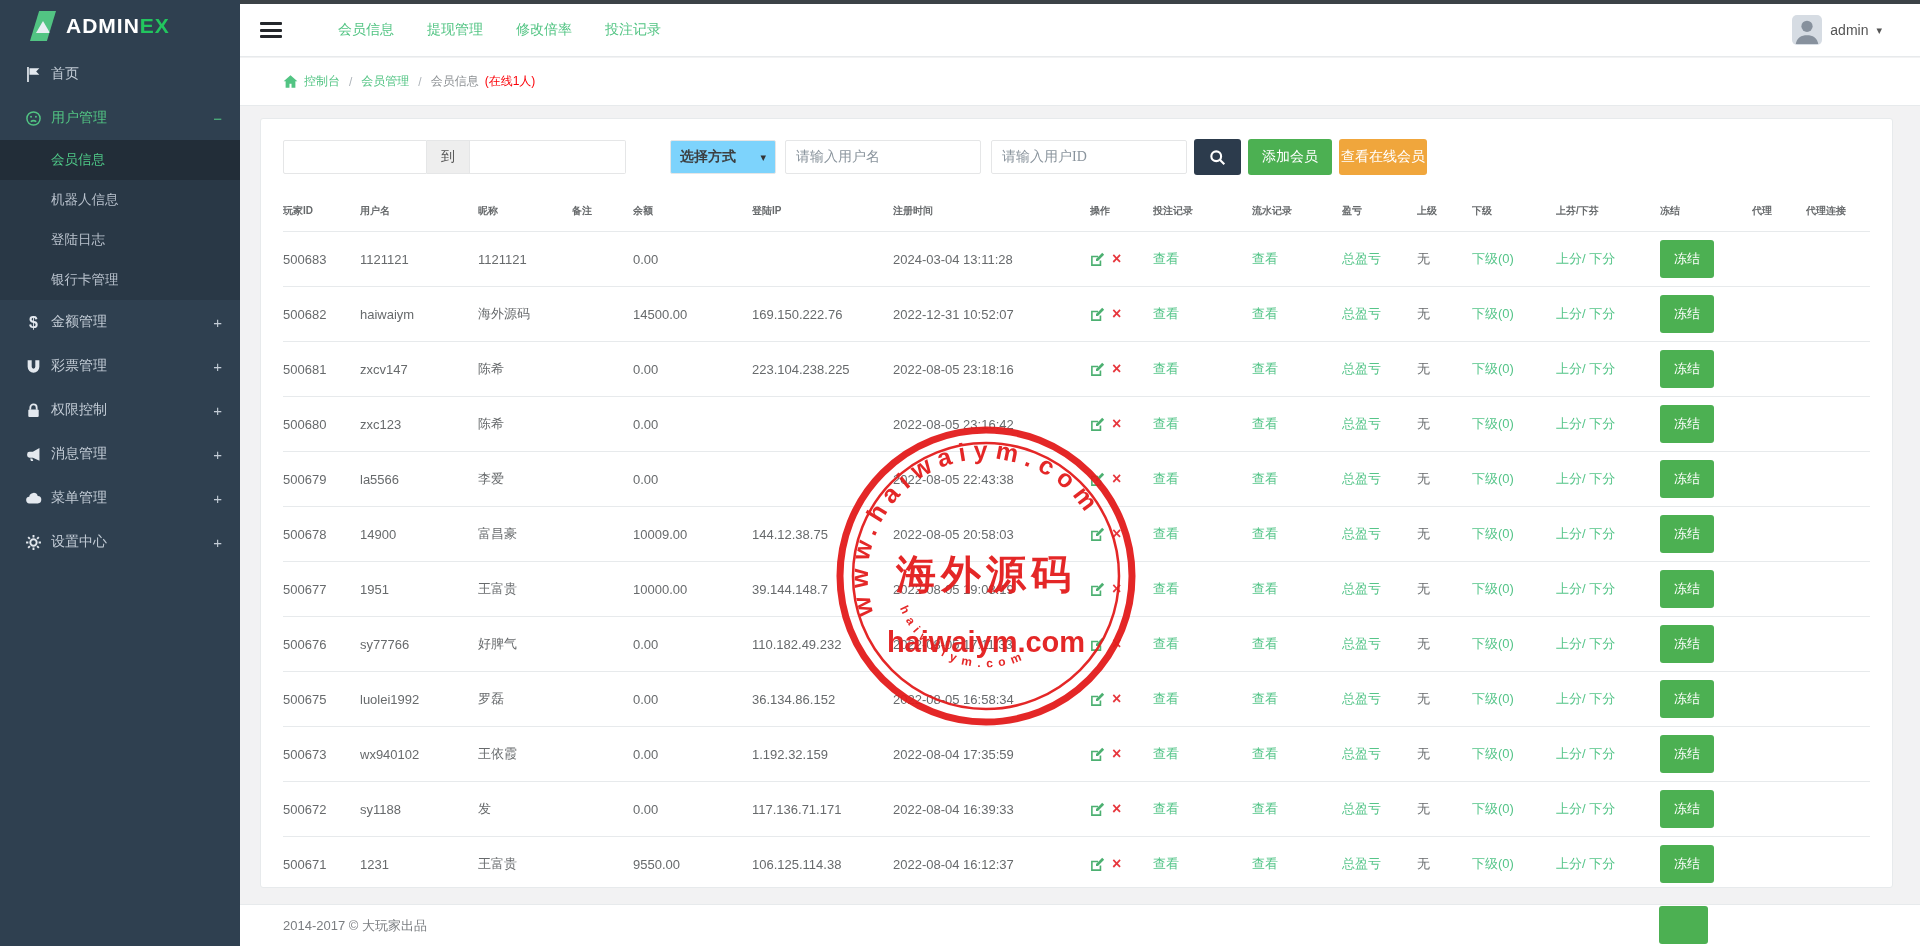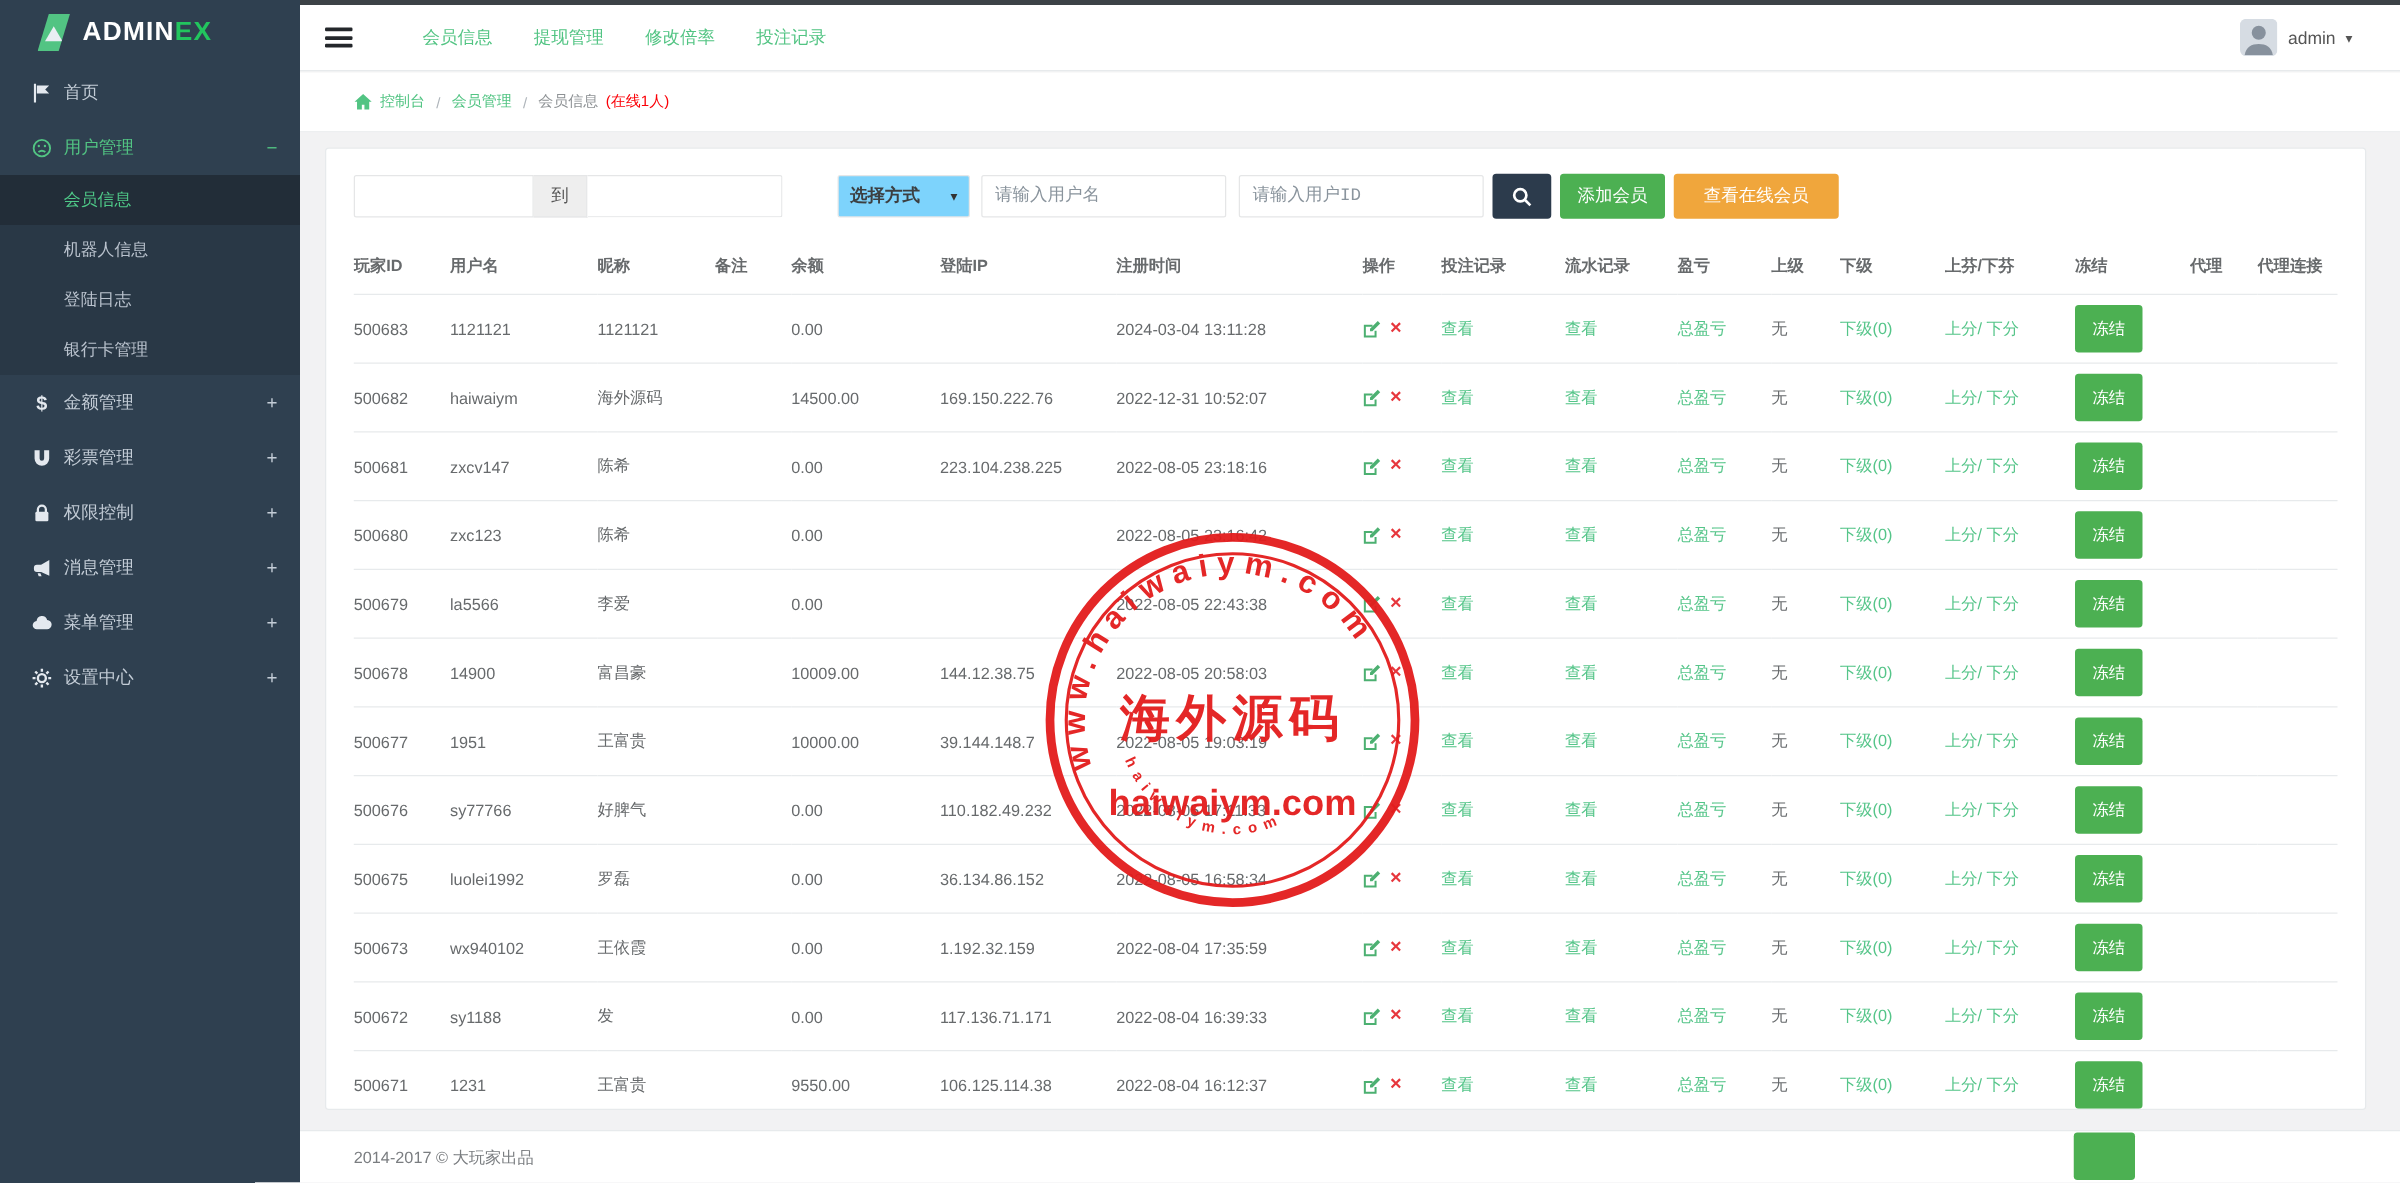--- a/index.html
+++ b/index.html
@@ -42,38 +42,38 @@
   .crumb-sep { color:#aeb4ba; margin:0 9px; }
   .crumb-current { color:#8d9194; }
   .crumb-online { color:#fb0007; margin-left:6px; }
 
   
   .content { position:absolute; left:240px; top:106px; width:1680px; height:798px; background:#f2f2f3; }
   .card { position:absolute; left:20px; top:12px; width:1633px; height:770px; background:#fff; border:1px solid #e7eaec; border-radius:3px; padding:20px 22px 0 22px; overflow:hidden; }
 
   
   .filterbar { display:flex; align-items:center; height:36px; margin-bottom:16px; }
-  .f-input { height:34px; border:1px solid #e5e6e7; border-radius:2px; font-size:14px; padding:0 10px; color:#ec4899; outline:none; font-family:Liberation Mono, monospace; }
+  .f-input { height:34px; border:1px solid #e5e6e7; border-radius:2px; font-size:14px; padding:0 10px; color:#ec4899; outline:none; font-family:Liberation Serif, serif; }
   .f-input::placeholder { color:#8a949d; }
   .date-from { width:144px; border-radius:2px 0 0 2px; }
   .date-addon { height:34px; padding:0 14px; display:flex; align-items:center; background:#eeeeee; border:1px solid #e5e6e7; border-left:none; font-size:14px; color:#555; }
   .date-to { width:156px; border-left:none; border-radius:0 2px 2px 0; }
   .f-select { width:106px; height:34px; border:1px solid #e5e6e7; border-radius:2px; margin-left:44px; display:flex; align-items:center; justify-content:space-between; padding:0 9px; font-size:14px; color:#3c3f41; font-weight:bold; cursor:pointer; background:#7dd3fc; }
   .f-select .caret { font-size:11px; color:#333; }
   .name-input { width:196px; margin-left:9px; }
   .id-input { width:196px; margin-left:10px; }
   .btn { height:36px; border:none; border-radius:3px; font-size:14px; color:#fff; cursor:pointer; font-family:inherit; display:flex; align-items:center; justify-content:center; }
   .btn-search { width:47px; background:#2c3b4c; margin-left:7px; }
   .btn-search svg { width:17px; height:17px; }
   .btn-add { background:#4cb052; padding:0 14px; margin-left:7px; }
-  .btn-online { background:#f0a63c; padding:0 24px; margin-left:7px; }
+  .btn-online { background:#f0a63c; padding:0 2px; margin-left:7px; }
 
   
   table { width:100%; border-collapse:collapse; table-layout:fixed; }
-  th { text-align:left; font-size:13px; font-weight:bold; color:#676a6c; padding:13px 8px 13px 0; border-bottom:1px solid #e7eaec; white-space:nowrap; overflow:hidden; }
+  th { text-align:left; font-size:10px; font-weight:bold; color:#676a6c; padding:13px 8px 13px 0; border-bottom:1px solid #e7eaec; white-space:nowrap; overflow:hidden; }
   td { height:55px; font-size:13px; color:#676a6c; padding:0 8px 0 0; border-bottom:1px solid #e7eaec; vertical-align:middle; white-space:nowrap; overflow:hidden; }
   .glink { color:#55c589; cursor:pointer; text-decoration:none;margin-top:16px; }
   .ops { display:flex; align-items:center; gap:7px; }
   .edit-ic { width:15px; height:15px; color:#4cb071; cursor:pointer; }
   .del-x { color:#e7373d; font-weight:bold; font-size:16px; line-height:1; cursor:pointer; }
   .btn-freeze { display:inline-block; background:#4cb052; color:#fff; font-size:13px; padding:10px 14px; border-radius:3px; border:none; cursor:pointer; font-family:inherit; }
 
   
   .footer { position:absolute; left:240px; top:904px; width:1680px; height:42px; background:#fff; border-top:1px solid #e7eaec; display:flex; align-items:center; padding-left:43px; font-size:13px; color:#7a7d80; z-index:4; }
 

